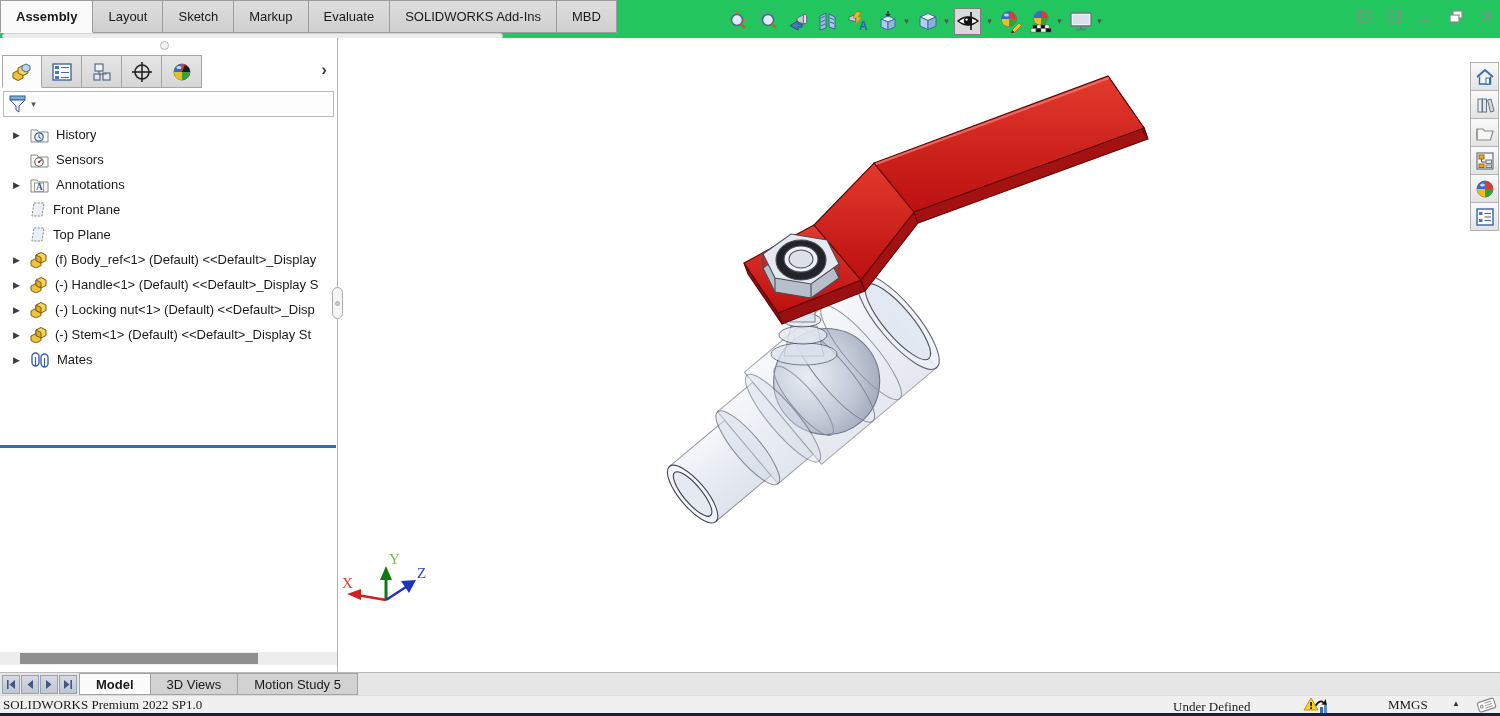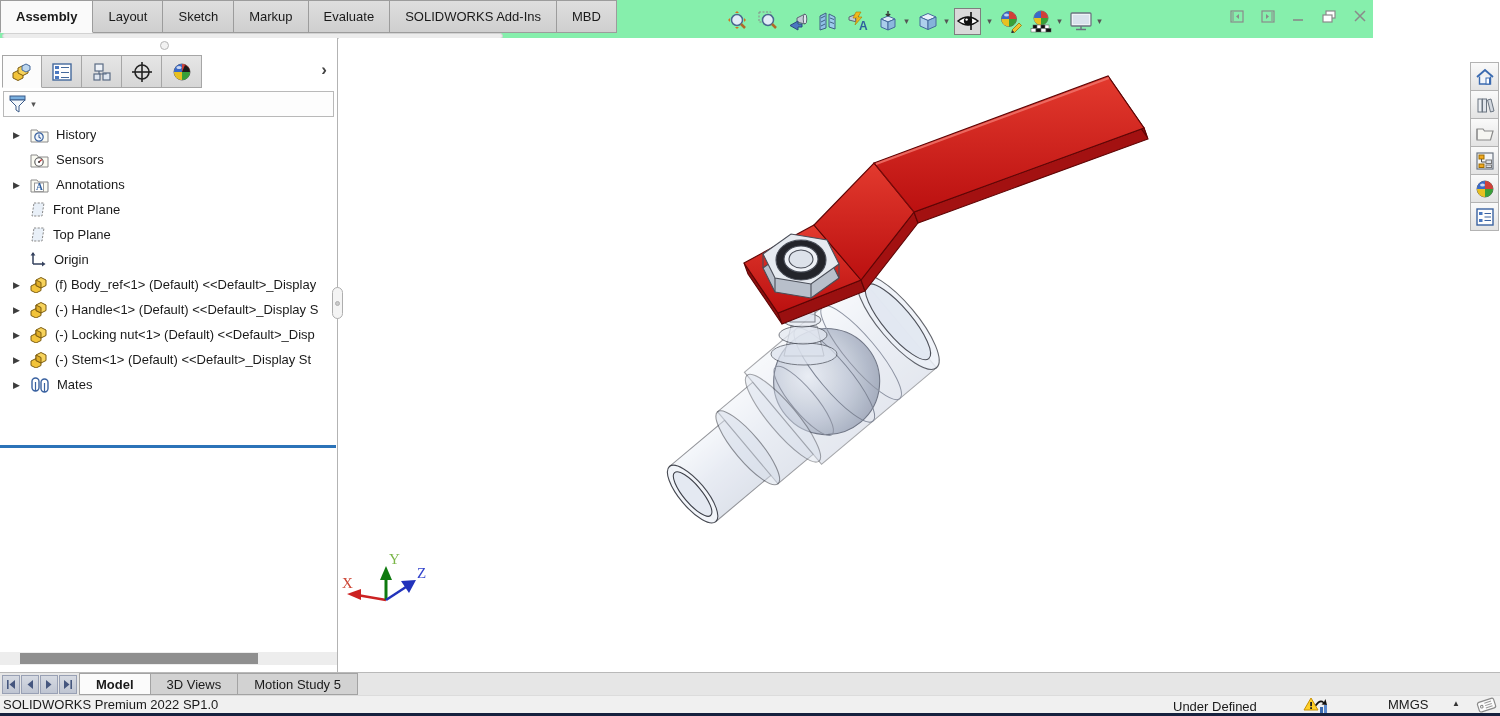--- a/index.html
+++ b/index.html
@@ -1,21 +1,21 @@
 <!DOCTYPE html>
 <html style="--handleRed: #cf1a1a; --rollbackBlue: #2b73b8; --glassBody: #dbe2ee; --statusNavy: #16213e;"><head>
 <meta charset="utf-8">
 <style>
   * { box-sizing: border-box; margin: 0; padding: 0; }
   html,body { width:1500px; height:716px; overflow:hidden; background:#fff;
               font-family:"Liberation Sans", sans-serif; font-size:13px; color:#1a1a1a; }
   .abs { position:absolute; }
 
   
-  #topbar { position:absolute; left:0; top:0; width:1373px; height:38px; background:#86efac; }
+  #topbar { position:absolute; left:0; top:0; width:1500px; height:38px; background:#22c55e; }
   #cmTabs { position:absolute; left:0; top:0; height:33px; display:flex; }
   .cmtab { height:33px; padding:0 15px; display:flex; align-items:center;
            background:linear-gradient(#dedede,#cfcfcf); border:1px solid #9c9c9c; border-left:none;
            cursor:default; white-space:nowrap; }
   .cmtab:first-child { border-left:1px solid #9c9c9c; }
   .cmtab.active { background:#fafafa; font-weight:bold; border-bottom-color:#fafafa; }
   #ribbonStrip { position:absolute; left:2px; top:33px; width:501px; height:6px;
                  background:#ececec; border:1px solid #d2d2d2; border-radius:3px; }
 
   
@@ -67,21 +67,21 @@
                 border-top:1px solid #b9b9b9; display:flex; align-items:stretch; }
   #navBtns { display:flex; align-items:center; padding:1px 2px; gap:1px; }
   .navbtn { width:18px; height:19px; background:linear-gradient(#d6dae2,#bfc5d2); border:1px solid #98a0b4;
             display:flex; align-items:center; justify-content:center; }
   .btab { padding:4px 16px; display:flex; align-items:center; background:#d2d2d2; border:1px solid #a3a3a3;
           border-left:none; white-space:nowrap; }
   .btab.active { background:#fbfbfb; font-weight:bold; border-left:1px solid #a3a3a3; }
 
   
   #statusBar { position:absolute; left:0; top:695px; width:1500px; height:18px; background:#f0f0f0;
-               border-top:1px solid #dcdcdc; }
+               border-top:1px solid #dcdcdc;font-family:Liberation Serif, serif; }
   #statusBar .sleft { position:absolute; left:3px; top:1px; }
   #stState { position:absolute; left:1173px; top:3px; }
   #stUnits { position:absolute; left:1388px; top:1px; }
   #stCaret { position:absolute; left:1452px; top:3px; font-size:8px; color:#333; }
   #navyEdge { position:absolute; left:0; top:713px; width:1500px; height:3px; background:var(--statusNavy,#16213e); }
 
   svg { display:block; }
 </style>
 </head>
 <body>
@@ -351,29 +351,20 @@
       <span class="tlabel">Front Plane</span>
     </div>
     <div class="trow">
       <span class="arrowslot"></span>
       <svg class="ticon" width="16" height="17">
           <polygon points="4,2 14,2 12,15 2,15" fill="#e9f0f8" stroke="#8a8a8a" stroke-dasharray="2.2 1.4"></polygon>
         </svg>
       <span class="tlabel">Top Plane</span>
     </div>
 
-    <div class="trow">
-      <span class="arrowslot"></span>
-      <svg class="ticon" width="17" height="17">
-          <path d="M3 2 v11 m0 0 h11" stroke="#35425e" stroke-width="1.5" fill="none"></path>
-          <path d="M3 1 l-2.4 3.5 h4.8 z" fill="#35425e"></path>
-          <path d="M15.5 13 l-3.5-2.4 v4.8 z" fill="#35425e"></path>
-        </svg>
-      <span class="tlabel">Origin</span>
-    </div>
 
     <div class="trow">
       <span class="arrowslot">▶</span>
       <svg class="ticon" width="18" height="17">
           <polygon points="1,10 6,7.5 11,10 11,14.5 6,17 1,14.5" fill="#f2c33a" stroke="#7c5c10"></polygon>
           <polygon points="6,4 11,1.5 16,4 16,9.5 11,12 6,9.5" fill="#f7d35c" stroke="#7c5c10"></polygon>
           <polygon points="6,4 11,6.5 11,12 6,9.5" fill="#e0ae28" stroke="#7c5c10"></polygon>
         </svg>
       <span class="tlabel">(f) Body_ref&lt;1&gt; (Default) &lt;&lt;Default&gt;_Display</span>
     </div>

